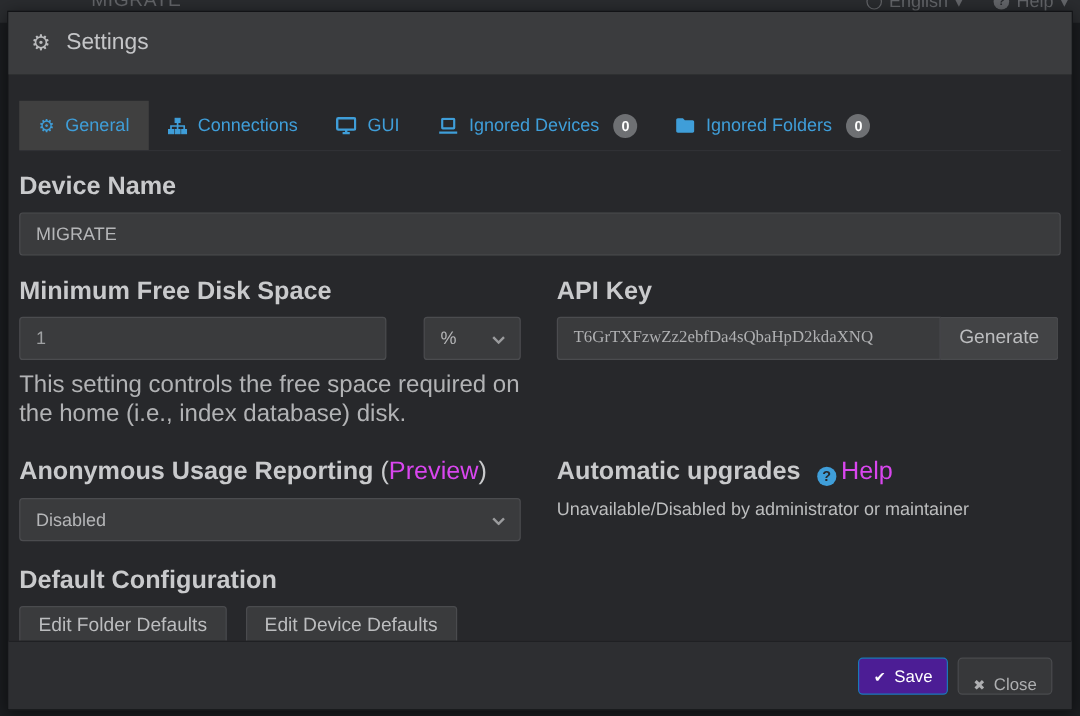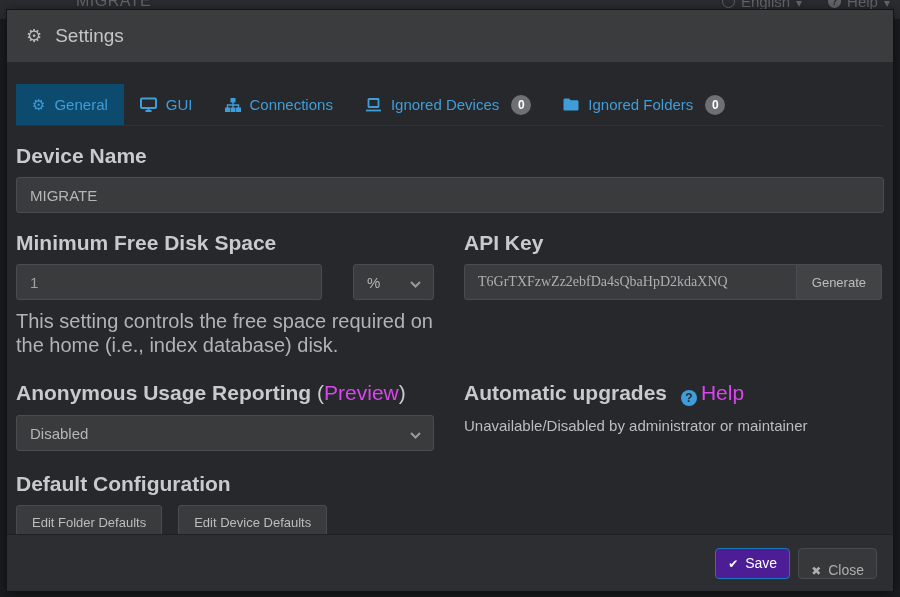--- a/index.html
+++ b/index.html
@@ -44,21 +44,21 @@
 
   .modal-body { flex:1 1 auto; padding:22px 9px 0 9px; overflow:hidden; }
 
   
   .tabs { display:flex; align-items:stretch; height:42px; border-bottom:1px solid #303135; }
   .tab {
     display:flex; align-items:center; gap:9px;
     padding:0 16px; font-size:15px; color:#3f9ed9; cursor:pointer;
     white-space:nowrap;
   }
-  .tab.active { background:#0c4a6e; }
+  .tab.active { background:#404040; }
   .tab .gear-icon { font-size:15px; }
   .tab svg { display:block; }
   .badge {
     background:#6e7073; color:#ffffff; font-size:12px; font-weight:bold;
     min-width:20px; height:20px; border-radius:10px;
     display:inline-flex; align-items:center; justify-content:center;
     padding:0 6px; margin-left:3px;
   }
 
   .field-label { font-size:21px; font-weight:bold; color:#c9cacc; margin-top:18px; }
@@ -86,21 +86,21 @@
 
   .help-text { margin-top:9px; font-size:20px; line-height:24px; color:#b2b3b5; max-width:420px; }
 
   .input-group { display:flex; margin-top:9px; }
   .input-group .txt-input {
     margin-top:0; flex:1 1 auto; border-radius:3px 0 0 3px;
     font-family:Liberation Serif, serif; font-size:14px; color:#afb0b2;
   }
   .btn {
     background:#3a3b3d; border:1px solid #4a4b4e; border-radius:3px;
-    color:#bcbdbf; font-size:13px; cursor:pointer;
+    color:#bcbdbf; font-size:16px; cursor:pointer;
     font-family:"Liberation Sans","DejaVu Sans",sans-serif;
   }
   .generate-btn { flex:0 0 auto; padding:0 15px; border-radius:0 3px 3px 0; border-left:none; background:#424345; }
 
   .link { color:#d946ef; text-decoration:none; cursor:pointer; font-weight:normal; }
   .label-paren { font-weight:normal; color:#c9cacc; }
 
   .question-circle-icon {
     display:inline-flex; align-items:center; justify-content:center;
     width:16px; height:16px; border-radius:50%; background:#3f9ed9;
@@ -157,39 +157,39 @@
   <div class="modal-body">
 
     
     <div class="tabs">
       <div class="tab active">
         <span class="gear-icon"></span>
         <span>General</span>
       </div>
       <div class="tab">
         <span>
-          <svg width="17" height="15" viewBox="0 0 17 15" fill="none" stroke="#3f9ed9" stroke-width="2">
-            <rect x="1" y="1.5" width="15" height="9.5" rx="1"></rect>
-            <line x1="5.5" y1="14" x2="11.5" y2="14"></line>
-            <line x1="8.5" y1="11" x2="8.5" y2="13.5"></line>
-          </svg>
-        </span>
-        <span>GUI</span>
-      </div>
-      <div class="tab">
-        <span>
           <svg width="16" height="14" viewBox="0 0 16 14" fill="#3f9ed9" stroke="#3f9ed9">
             <rect x="6" y="0.5" width="4" height="3.5"></rect>
             <rect x="0.5" y="10" width="4" height="3.5"></rect>
             <rect x="6" y="10" width="4" height="3.5"></rect>
             <rect x="11.5" y="10" width="4" height="3.5"></rect>
             <path d="M8 4v3M2.5 10V7h11v3M8 7v3" fill="none" stroke-width="1.4"></path>
           </svg>
         </span>
         <span>Connections</span>
+      </div>
+      <div class="tab">
+        <span>
+          <svg width="17" height="15" viewBox="0 0 17 15" fill="none" stroke="#3f9ed9" stroke-width="2">
+            <rect x="1" y="1.5" width="15" height="9.5" rx="1"></rect>
+            <line x1="5.5" y1="14" x2="11.5" y2="14"></line>
+            <line x1="8.5" y1="11" x2="8.5" y2="13.5"></line>
+          </svg>
+        </span>
+        <span>GUI</span>
       </div>
       <div class="tab">
         <span>
           <svg width="17" height="14" viewBox="0 0 17 14" fill="none" stroke="#3f9ed9" stroke-width="1.8">
             <rect x="3.5" y="1" width="10" height="8" rx="0.5"></rect>
             <path d="M1 12.5h15"></path>
           </svg>
         </span>
         <span>Ignored Devices</span>
         <span class="badge">0</span>

